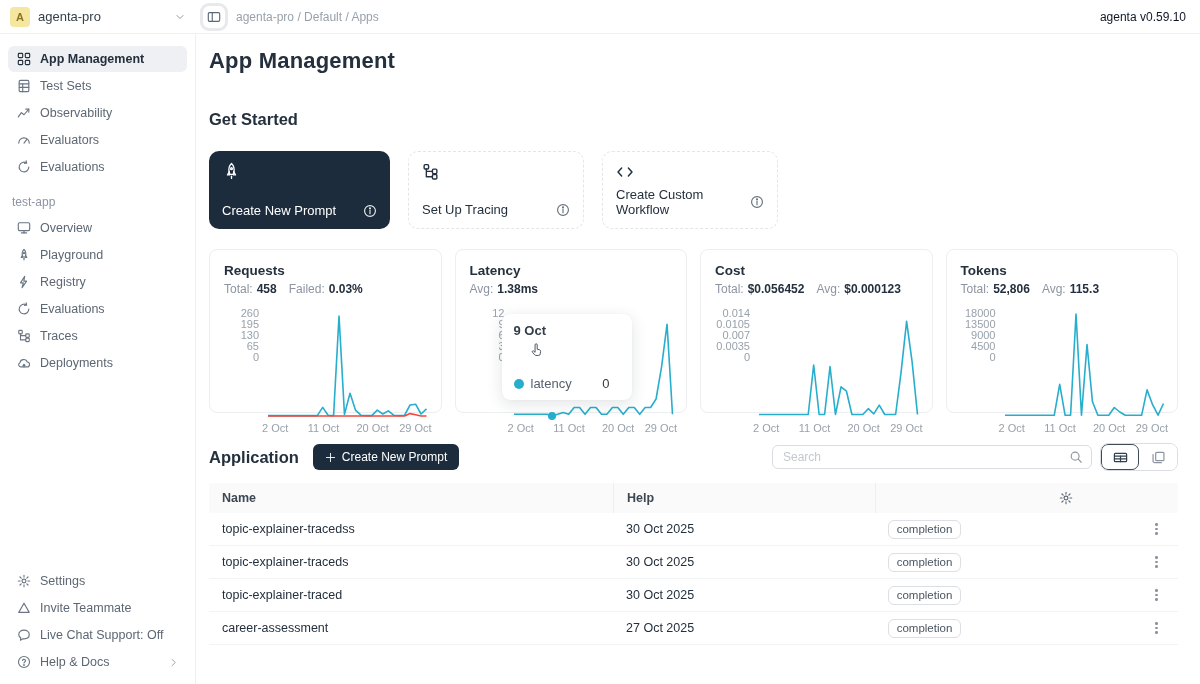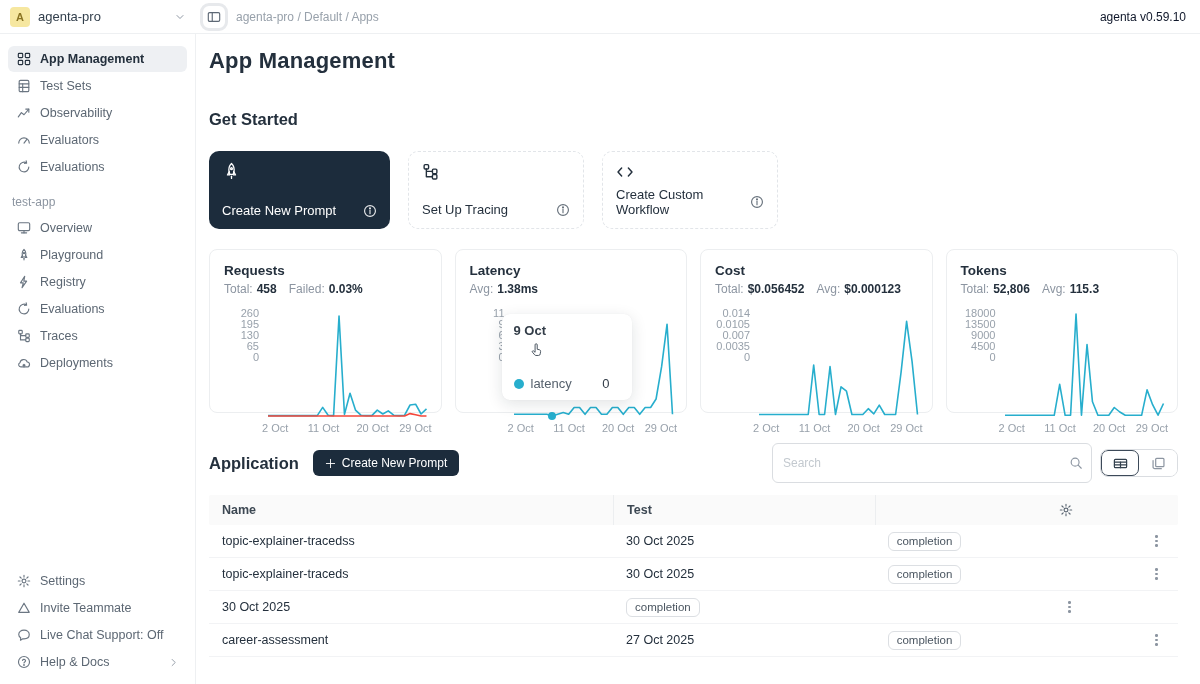--- a/index.html
+++ b/index.html
@@ -71,21 +71,21 @@
   .tt-row { margin-top:auto; display:flex; align-items:center; gap:7px; font-size:13px; }
   .tt-dot { width:10px; height:10px; border-radius:50%; background:#27aecd; }
   .tt-series { color:#55606c; }
   .tt-val { margin-left:auto; margin-right:10px; color:#333d48; font-weight:500; }
 
   
   .app-header { display:flex; align-items:center; margin-top:30px; }
   .btn-primary { margin-left:14px; height:26px; background:#1c2c3c; color:#fff; border:none;
     border-radius:6px; padding:0 12px; font-size:12px; display:flex; align-items:center; gap:6px;
     font-family:inherit; cursor:pointer; }
-  .search-wrap { margin-left:auto; width:320px; height:40px; border:1px solid #dadde1; border-radius:6px;
+  .search-wrap { margin-left:auto; width:320px; height:24px; border:1px solid #dadde1; border-radius:6px;
     display:flex; align-items:center; padding:0 8px 0 10px; background:#fff;gap:32px; }
   .search-wrap input { border:none; outline:none; flex:1; font-size:12px; font-family:inherit; color:#33404d; }
   .search-wrap input::placeholder { color:#c3c9cf; }
   .search-wrap .s-ic { color:#8c95a1; }
   .view-toggle { margin-left:8px; display:flex; border:1px solid #dadde1; border-radius:8px; overflow:hidden; }
   .vt-btn { width:38px; height:26px; display:flex; align-items:center; justify-content:center;
     background:#fff; border:none; color:#8c95a1; cursor:pointer; }
   .vt-btn.active { outline:1.5px solid #3d4a59; outline-offset:-1.5px; border-radius:7px; color:#33404d; }
 
   
@@ -388,21 +388,21 @@
       </div>
 
       <div class="chart-card">
         <div class="chart-title">Latency</div>
         <div class="chart-stats">
           <span>Avg:</span>
             <b>1.38ms</b>
         </div>
         <div class="chart-area">
           <div class="ylabels">
-              <div>11</div>
+              <div>12</div>
               <div>9</div>
               <div>6</div>
               <div>3</div>
               <div>0</div>
             </div>
           <div class="plot">
             <div class="tooltip">
               <div class="tt-date">9 Oct</div>
               <span class="tt-cursor">
                 <svg width="17" height="17" viewBox="0 0 24 24">
@@ -528,21 +528,21 @@
                 <path d="M11 13.5H4A1.8 1.8 0 0 1 2.2 11.7V4.8"></path>
               </svg>
           </span>
         </button>
       </div>
     </div>
 
     <div class="table">
       <div class="t-head">
         <div>Name</div>
-        <div>Test</div>
+        <div>Help</div>
         <div class="t-actions">
           <span>
             <svg class="ic" width="14" height="14" viewBox="0 0 16 16">
                 <circle cx="8" cy="8" r="2.2"></circle>
                 <path d="M8 1.5v2M8 12.5v2M1.5 8h2M12.5 8h2M3.4 3.4l1.4 1.4M11.2 11.2l1.4 1.4M12.6 3.4l-1.4 1.4M4.8 11.2l-1.4 1.4"></path>
               </svg>
           </span>
         </div>
       </div>
 
@@ -564,20 +564,21 @@
         <div><span class="badge">completion</span></div>
         <div class="t-actions">
             <span class="kebab">
               <i></i>
               <i></i>
               <i></i>
             </span>
           </div>
       </div>
       <div class="t-row">
+        <div>topic-explainer-traced</div>
         <div>30 Oct 2025</div>
         <div><span class="badge">completion</span></div>
         <div class="t-actions">
             <span class="kebab">
               <i></i>
               <i></i>
               <i></i>
             </span>
           </div>
       </div>

